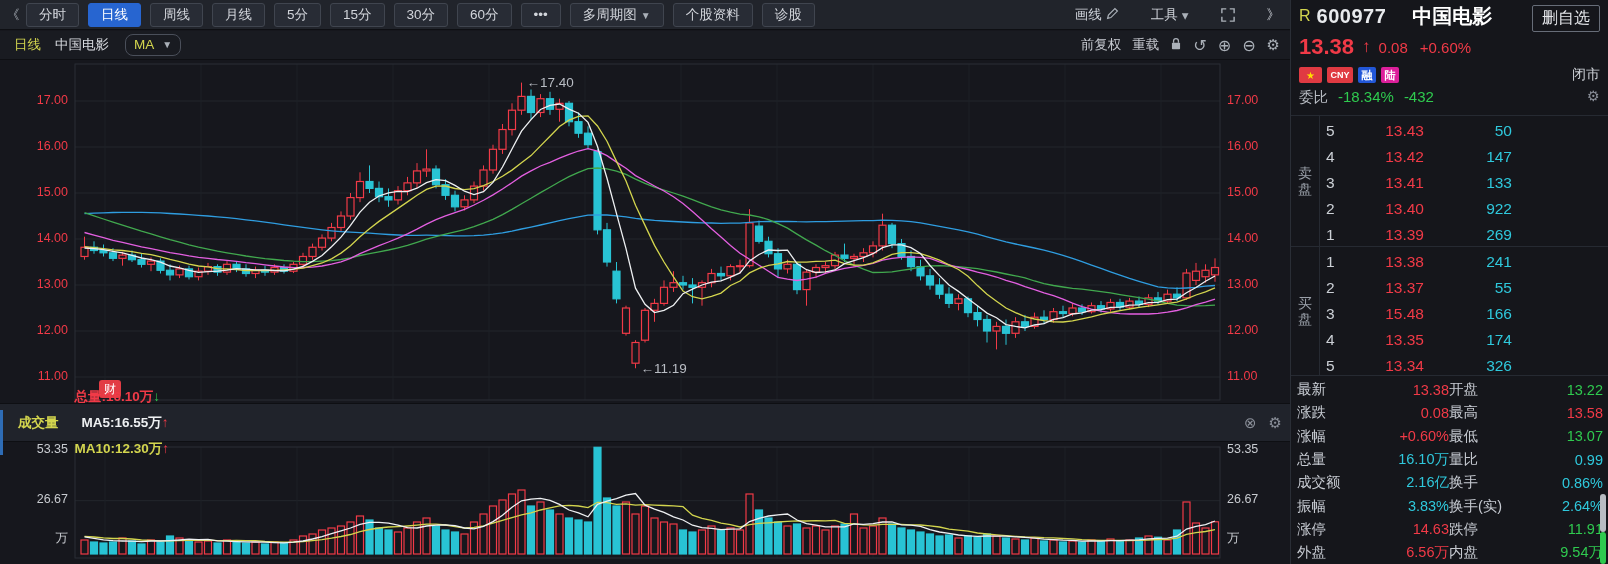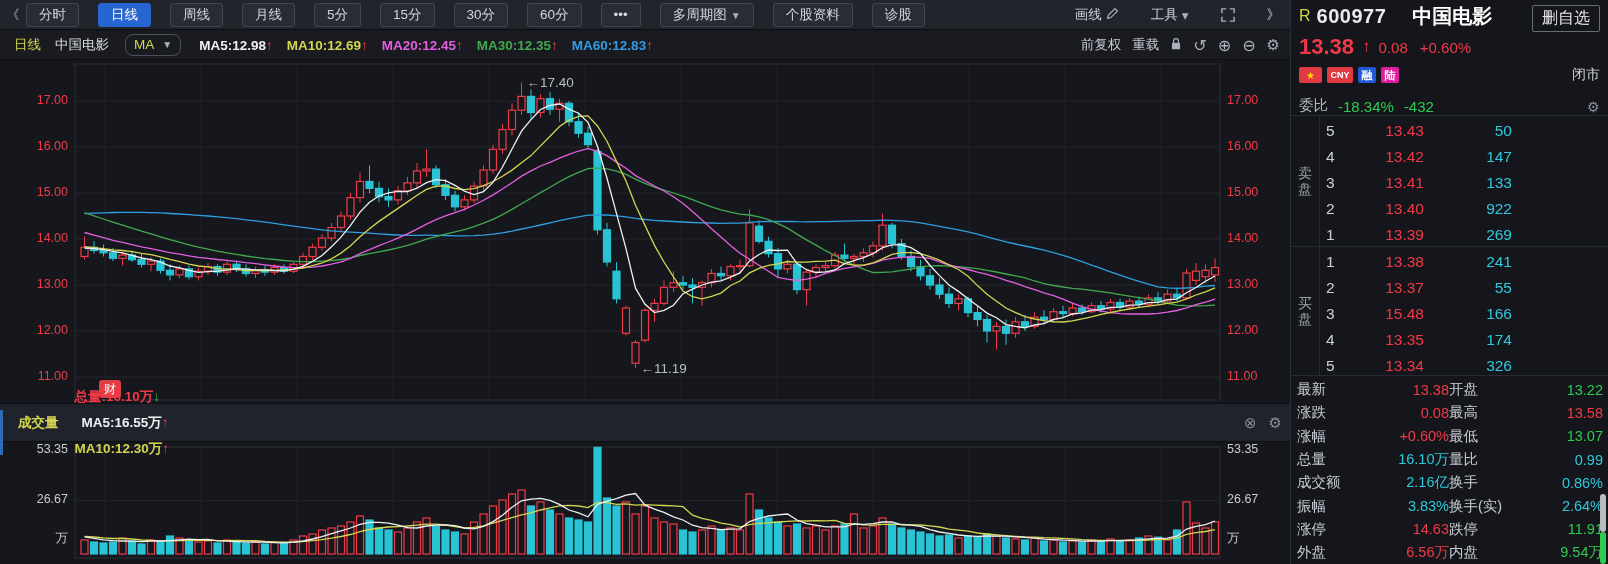--- a/index.html
+++ b/index.html
@@ -3,21 +3,21 @@
 <meta charset="utf-8">
 <style>
   * { margin:0; padding:0; box-sizing:border-box; }
   html,body { background:#0d0e12; }
   body { font-family:"Liberation Sans","DejaVu Sans",sans-serif; }
   #app { position:relative; width:1608px; height:564px; background:#16171d; overflow:hidden; color:#c5c9d0; }
 
   
   .toolbar { position:absolute; left:0; top:0; width:1290px; height:30px; background:#21242b; border-bottom:1px solid #0e0f13; display:flex; align-items:center; }
   .collapse-btn { width:26px; text-align:center; color:#aab0b8; font-size:13px; cursor:pointer; }
-  #tabs { display:flex; align-items:center; gap:19px; }
+  #tabs { display:flex; align-items:center; gap:9px; }
   .tab { height:24px; line-height:22px; padding:0 12px; background:#282c35; border:1px solid #40454f; border-radius:3px; color:#d2d5db; font-size:13.5px; white-space:nowrap; cursor:pointer; }
   .tab.active { background:#2765d0; border-color:#2765d0; color:#fff; }
   .tab .caret { font-size:10px; color:#aab0b8; margin-left:4px; }
   .toolbar-right { margin-left:auto; display:flex; align-items:center; gap:32px; padding-right:10px; color:#cdd1d8; font-size:13.5px; }
   .toolbar-right .titem { display:flex; align-items:center; gap:4px; cursor:pointer; }
   .icon { color:#aab0b8; }
 
   
   .subheader { position:absolute; left:0; top:31px; width:1290px; height:29px; background:#191b21; border-bottom:1px solid #0e0f13; display:flex; align-items:center; font-size:13.5px; }
   .yellow { color:#d3d54e; }
@@ -52,21 +52,21 @@
   .p-price .big { font-size:22px; font-weight:bold; }
   .p-price .up-arr { font-size:17px; font-weight:bold; margin:0 8px 0 8px; }
   .p-price .chg { font-size:15px; }
   .p-flags { height:26px; display:flex; align-items:center; gap:5px; padding:0 8px; }
   .badge { height:16px; border-radius:2px; color:#fff; font-weight:bold; display:inline-flex; align-items:center; justify-content:center; }
   .b-flag { width:23px; background:#e03a42; color:#ffde00; font-size:10px; }
   .b-cny  { width:26px; background:#e03a42; font-size:9px; }
   .b-rong { width:18px; background:#2257d8; font-size:11px; }
   .b-lu   { width:18px; background:#dd1f9b; font-size:11px; }
   .p-flags .mkt-status { margin-left:auto; color:#ccd0d6; font-size:14px; }
-  .p-weibi { height:28px; display:flex; align-items:flex-end; padding:0 8px; border-bottom:1px solid #262a32; }
+  .p-weibi { height:28px; display:flex; align-items:flex-start; padding:0 8px; border-bottom:1px solid #262a32; }
   .p-weibi .wb-label { color:#b9bdc4; }
   .p-weibi .wb-val { color:#2fca4f; font-size:15px; margin-left:10px; }
   .p-weibi .gear { margin-left:auto; color:#8a8f99; cursor:pointer; }
 
   #orderbook { position:absolute; left:0; top:116px; width:318px; height:260px; border-bottom:1px solid #262a32; }
   .ob-side-label { position:absolute; left:0; width:28px; display:flex; flex-direction:column; align-items:center; justify-content:center; color:#9aa0a9; font-size:14px; line-height:16px; }
   .ob-col-divider { position:absolute; left:28px; top:0; width:1px; height:260px; background:#262a32; }
   .ob-mid-divider { position:absolute; left:0; top:130px; width:318px; height:1px; background:#262a32; }
   .ob-row { position:absolute; left:29px; width:289px; height:26px; display:flex; align-items:center; font-size:15.5px; cursor:pointer; }
   .ob-row .lv { width:20px; margin-left:6px; color:#ccd0d6; }
@@ -127,27 +127,20 @@
     </div>
   </div>
 
   <div class="subheader">
     <span class="yellow" style="margin-left:14px">日线</span>
     <span class="name">中国电影</span>
     <span class="ma-select">
       <span class="yellow">MA</span>
       <span class="caret icon" style="font-size:10px">▼</span>
     </span>
-    <span id="ma-labels">
-        <span style="color: rgb(238, 240, 242);">MA5:12.98<span class="arrow-up">↑</span></span>
-        <span style="color: rgb(211, 213, 78);">MA10:12.69<span class="arrow-up">↑</span></span>
-        <span style="color: rgb(227, 95, 224);">MA20:12.45<span class="arrow-up">↑</span></span>
-        <span style="color: rgb(65, 168, 78);">MA30:12.35<span class="arrow-up">↑</span></span>
-        <span style="color: rgb(47, 157, 224);">MA60:12.83<span class="arrow-up">↑</span></span>
-      </span>
     <div class="sub-right">
       <span>前复权</span>
       <span>重载</span>
       <span class="icon">
         <svg width="12" height="13" viewBox="0 0 14 16">
             <rect x="2" y="7" width="10" height="8" rx="1" fill="#aab0b8"></rect>
             <path d="M4 7V5a3 3 0 0 1 6 0v2" fill="none" stroke="#aab0b8" stroke-width="1.6"></path>
           </svg>
       </span>
       <span class="icon" style="font-size:16px">↺</span>

